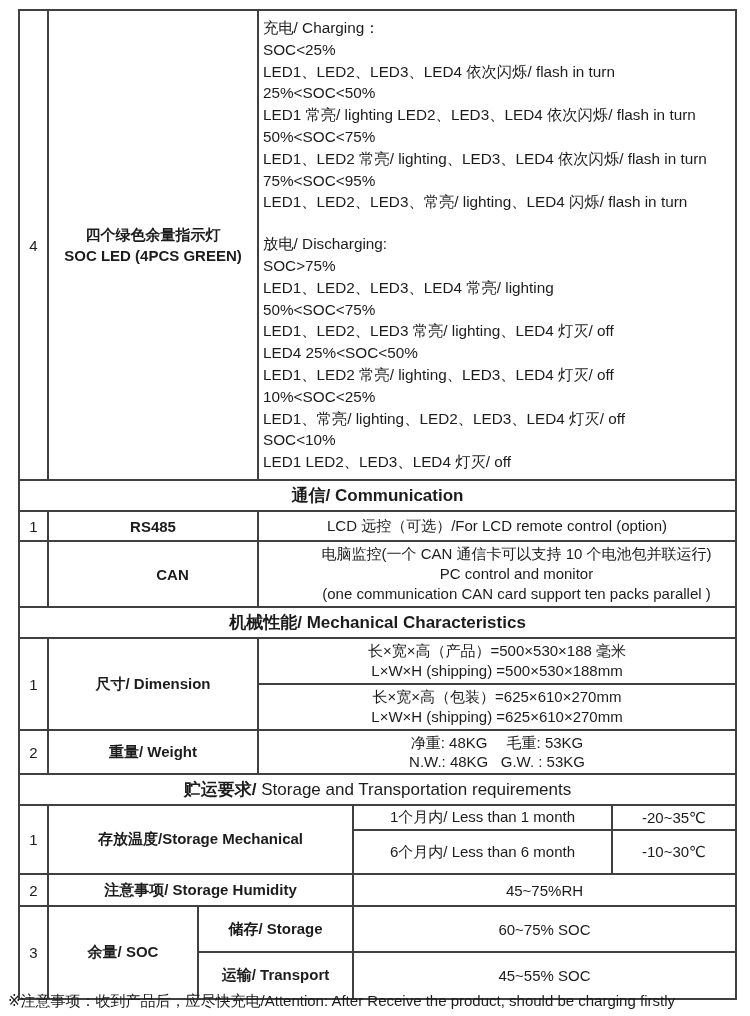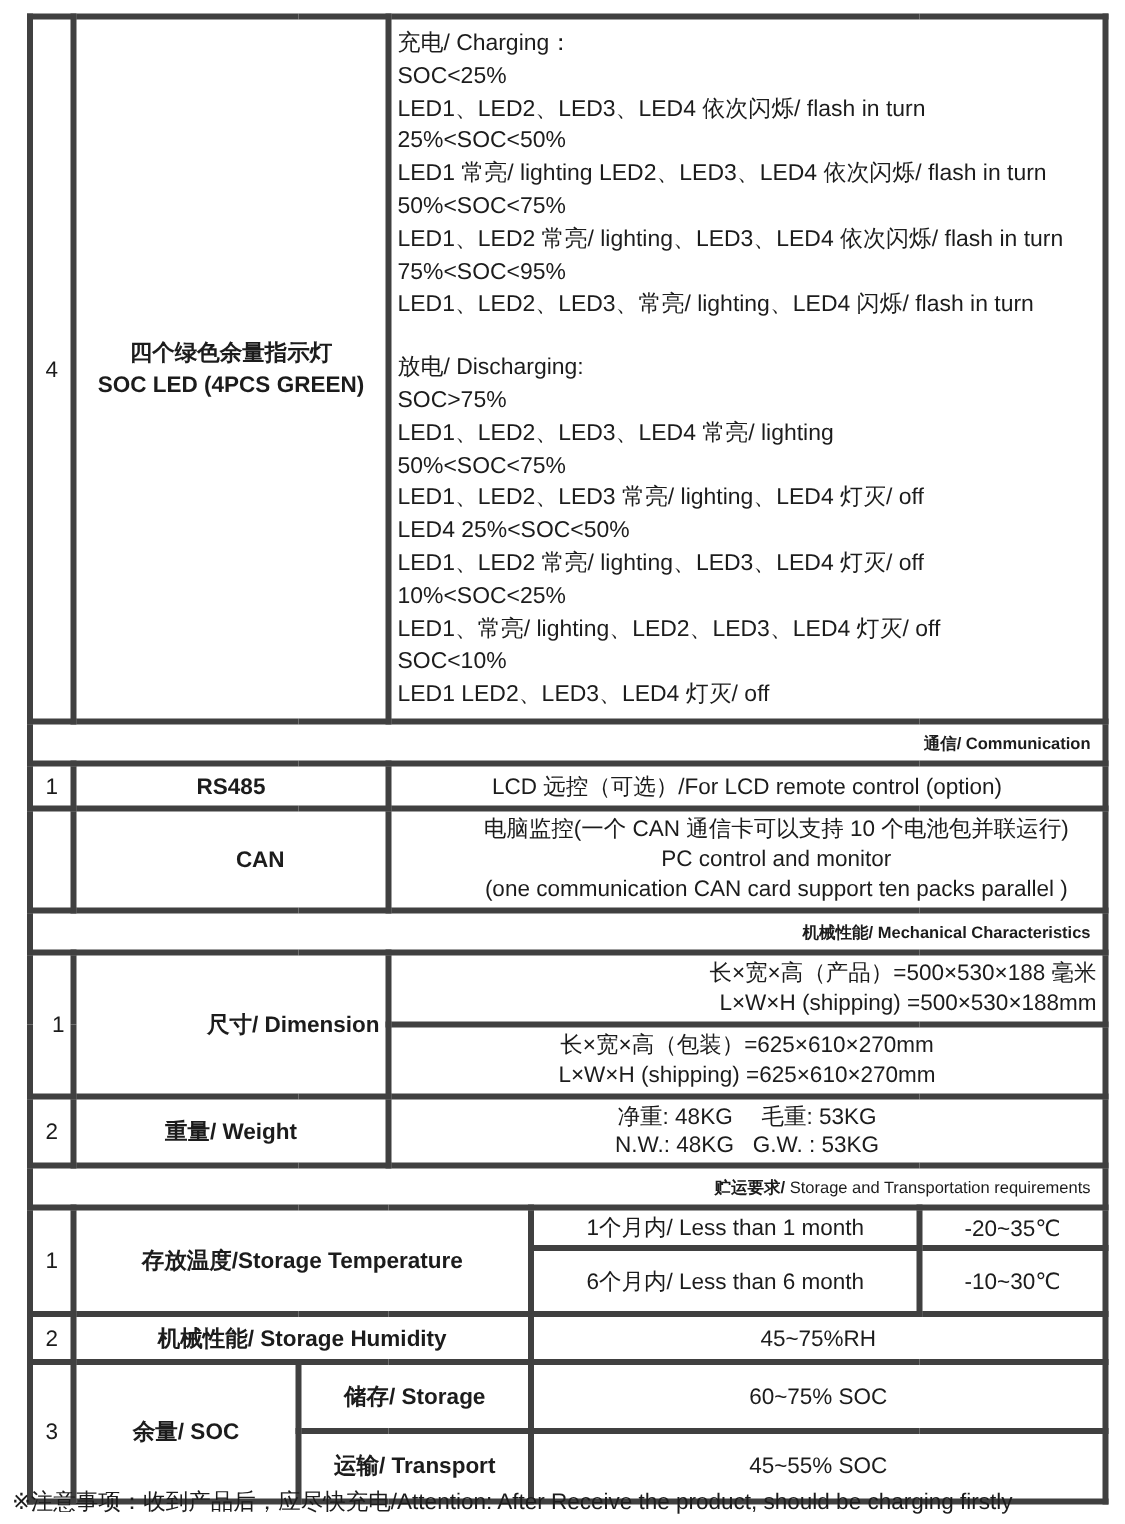--- a/index.html
+++ b/index.html
@@ -12,45 +12,45 @@
     position: relative;
     overflow: hidden;
   }
   .spec-table {
     position: absolute; left: 18px; top: 9px;
     width: 717px;
     border-collapse: collapse;
     table-layout: fixed;
   }
   .spec-table td {
-    border: 4px solid #404040;
+    border: 2px solid #404040;
     vertical-align: middle;
     font-size: 15px;
     padding: 2px 4px;
     overflow: hidden;
   }
   td.num  { text-align: center; }
   td.name { text-align: center; font-weight: bold; }
   td.val  { text-align: center; margin-top: 20px; }
 
   
   tr.r-led td { height: 470px; }
   .ledcell { vertical-align: top; text-align: left; padding: 8px 6px 4px 8px; }
   .led-line { line-height: 21.8px; white-space: pre-wrap; font-size: 15.3px; }
   .led-gap { height: 20px; }
 
   
-  tr.section td { height: 28px; text-align: right; padding: 3px 8px; font-size: 11px; }
+  tr.section td { height: 28px; text-align: center; padding: 3px 8px; font-size: 17px; }
   tr.section .zh { font-weight: 700; }
   tr.section .en { font-weight: 700; }
   tr.section.storage-sec .en { font-weight: 400; }
 
   tr.r-rs485 td  { height: 30px; }
   tr.r-can td    { height: 62px; padding-left: 43px; }
-  tr.r-dim1 td   { height: 43px; text-align: right; }
+  tr.r-dim1 td   { height: 43px; }
   tr.r-dim2 td   { height: 41px; }
   tr.r-weight td { height: 39px; }
   tr.r-temp1 td  { height: 17px; }
   tr.r-temp2 td  { height: 44px; }
   tr.r-humid td  { height: 32px; }
   tr.r-soc1 td   { height: 46px; }
   tr.r-soc2 td   { height: 47px; }
 
   .stack { width: 100%; }
   .stack-line { line-height: 20px; white-space: pre-wrap; }
@@ -173,31 +173,31 @@
     </tr>
 
     <tr class="section storage-sec">
       <td colspan="6">
         <span class="zh">贮运要求/</span>
         <span class="en">Storage and Transportation requirements</span>
       </td>
     </tr>
     <tr class="r-temp1">
       <td class="num" rowspan="2">1</td>
-      <td class="name" rowspan="2" colspan="3">存放温度/Storage Temperature</td>
+      <td class="name" rowspan="2" colspan="3">存放温度/Storage Mechanical</td>
       <td class="val">1个月内/ Less than 1 month</td>
       <td class="val">-20~35℃</td>
     </tr>
     <tr class="r-temp2">
       <td class="val">6个月内/ Less than 6 month</td>
       <td class="val">-10~30℃</td>
     </tr>
     <tr class="r-humid">
       <td class="num">2</td>
-      <td class="name" colspan="3">机械性能/ Storage Humidity</td>
+      <td class="name" colspan="3">注意事项/ Storage Humidity</td>
       <td class="val" colspan="2">45~75%RH</td>
     </tr>
     <tr class="r-soc1">
       <td class="num" rowspan="2">3</td>
       <td class="name" rowspan="2">余量/ SOC</td>
       <td class="name" colspan="2">储存/ Storage</td>
       <td class="val" colspan="2">60~75% SOC</td>
     </tr>
     <tr class="r-soc2">
       <td class="name" colspan="2">运输/ Transport</td>

